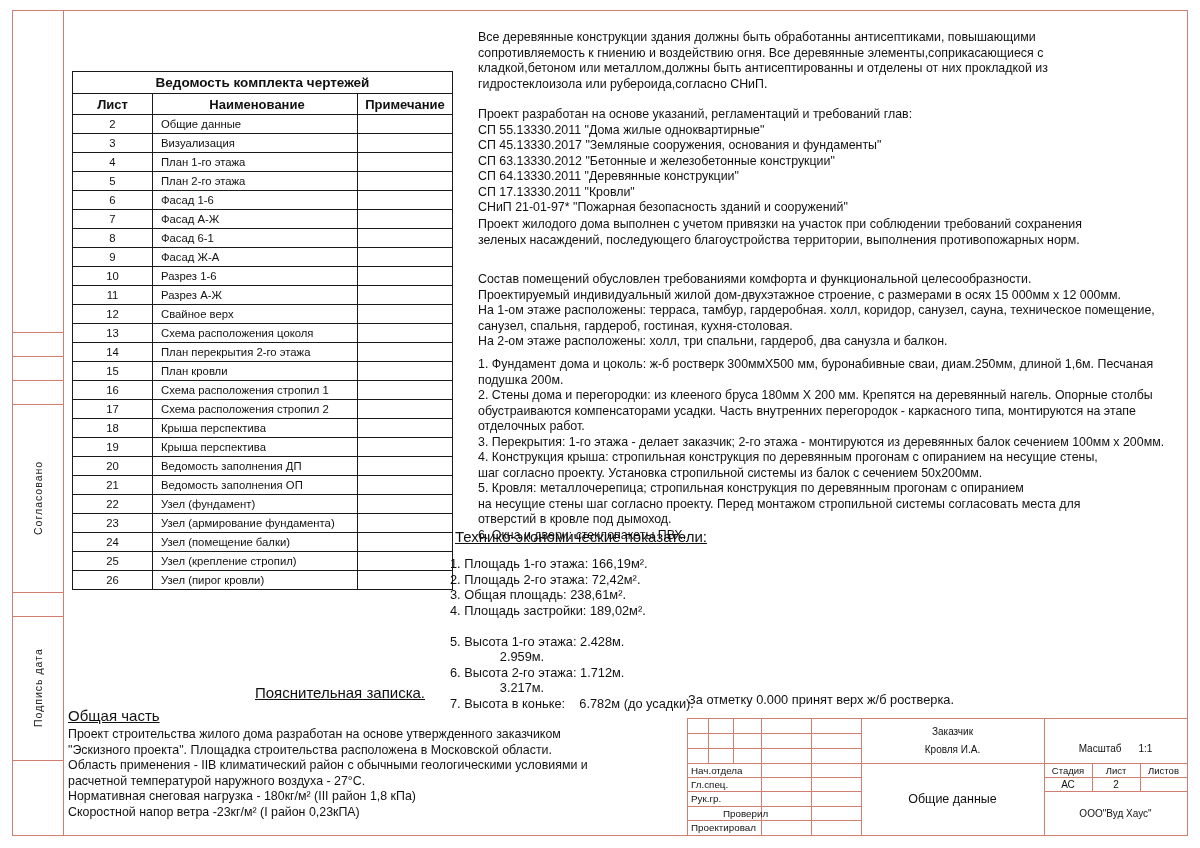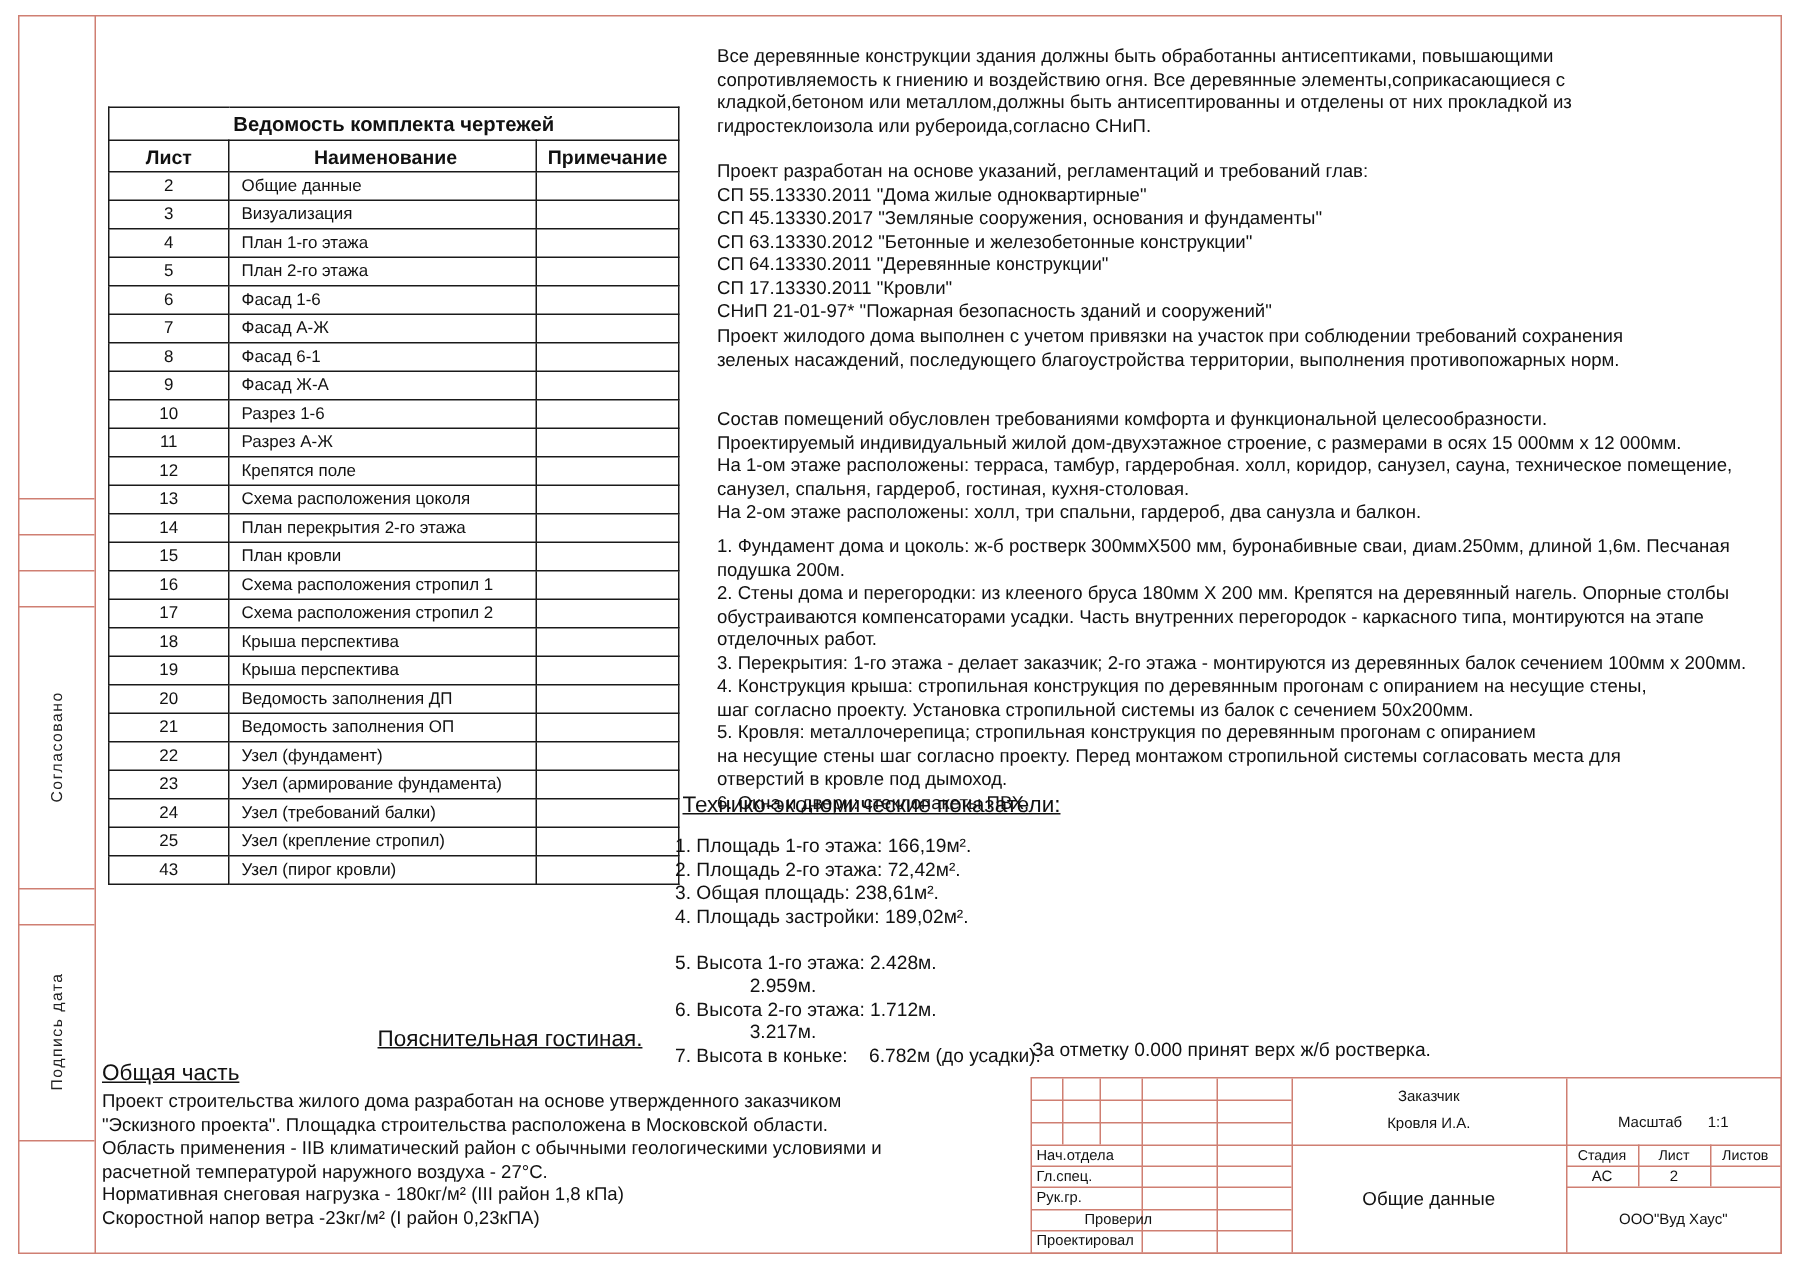--- a/index.html
+++ b/index.html
@@ -129,21 +129,21 @@
         </tr>
 
         <tr>
           <td class="c-num">11</td>
           <td class="c-name">Разрез А-Ж</td>
           <td class="c-note"></td>
         </tr>
 
         <tr>
           <td class="c-num">12</td>
-          <td class="c-name">Крепятся поле</td>
+          <td class="c-name">Свайное верх</td>
           <td class="c-note"></td>
         </tr>
 
         <tr>
           <td class="c-num">13</td>
           <td class="c-name">Схема расположения цоколя</td>
           <td class="c-note"></td>
         </tr>
 
         <tr>
@@ -201,32 +201,32 @@
         </tr>
 
         <tr>
           <td class="c-num">23</td>
           <td class="c-name">Узел (армирование фундамента)</td>
           <td class="c-note"></td>
         </tr>
 
         <tr>
           <td class="c-num">24</td>
-          <td class="c-name">Узел (требований балки)</td>
+          <td class="c-name">Узел (помещение балки)</td>
           <td class="c-note"></td>
         </tr>
 
         <tr>
           <td class="c-num">25</td>
           <td class="c-name">Узел (крепление стропил)</td>
           <td class="c-note"></td>
         </tr>
 
         <tr>
-          <td class="c-num">43</td>
+          <td class="c-num">26</td>
           <td class="c-name">Узел (пирог кровли)</td>
           <td class="c-note"></td>
         </tr>
       </tbody>
   </table>
 
   <div class="para" style="left:478px;top:30px">Все деревянные конструкции здания должны быть обработанны антисептиками, повышающими
 сопротивляемость к гниению и воздействию огня. Все деревянные элементы,соприкасающиеся с
 кладкой,бетоном или металлом,должны быть антисептированны и отделены от них прокладкой из
 гидростеклоизола или рубероида,согласно СНиП.</div>
@@ -263,21 +263,21 @@
 3. Общая площадь: 238,61м².
 4. Площадь застройки: 189,02м².
 
 5. Высота 1-го этажа: 2.428м.
               2.959м.
 6. Высота 2-го этажа: 1.712м.
               3.217м.
 7. Высота в коньке:    6.782м (до усадки).</div>
   <div class="zero-note" style="left:688px;top:692px">За отметку 0.000 принят верх ж/б ростверка.</div>
 
-  <div class="h-underline" style="left:240px;top:684px;width:200px;text-align:center">Пояснительная гостиная.</div>
+  <div class="h-underline" style="left:240px;top:684px;width:200px;text-align:center">Пояснительная записка.</div>
   <div class="h-underline" style="left:68px;top:707px">Общая часть</div>
   <div class="para" style="left:68px;top:727px;width:560px">Проект строительства жилого дома разработан на основе утвержденного заказчиком
 "Эскизного проекта". Площадка строительства расположена в Московской области.
 Область применения - IIВ климатический район с обычными геологическими условиями и
 расчетной температурой наружного воздуха - 27°С.
 Нормативная снеговая нагрузка - 180кг/м² (III район 1,8 кПа)
 Скоростной напор ветра -23кг/м² (I район 0,23кПА)</div>
 
   <div class="stamp">
 

